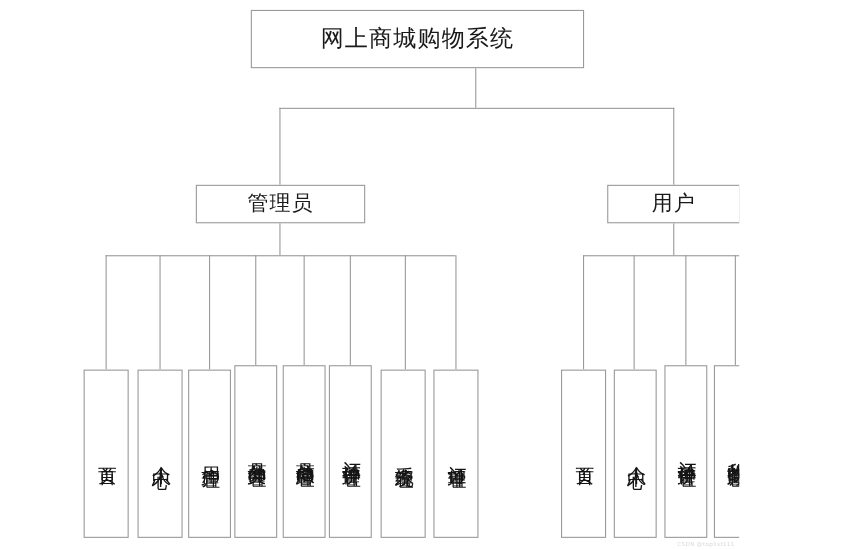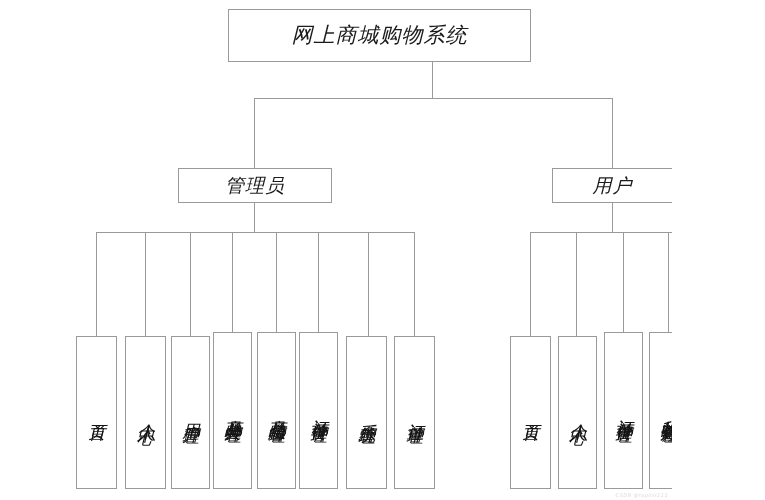--- a/index.html
+++ b/index.html
@@ -9,21 +9,20 @@
   }
   body {
     font-family: "DejaVu Sans", "Liberation Sans", sans-serif;
   }
   #diagram-root {
     position: relative;
     width: 672px;
     height: 500px;
     background: #ffffff;
     overflow: hidden;
-    font-style: italic;
   }
 
   
   .node {
     position: absolute;
     box-sizing: border-box;
     border: 1px solid #9a9a9a;
     background: #ffffff;
     display: flex;
     align-items: center;

